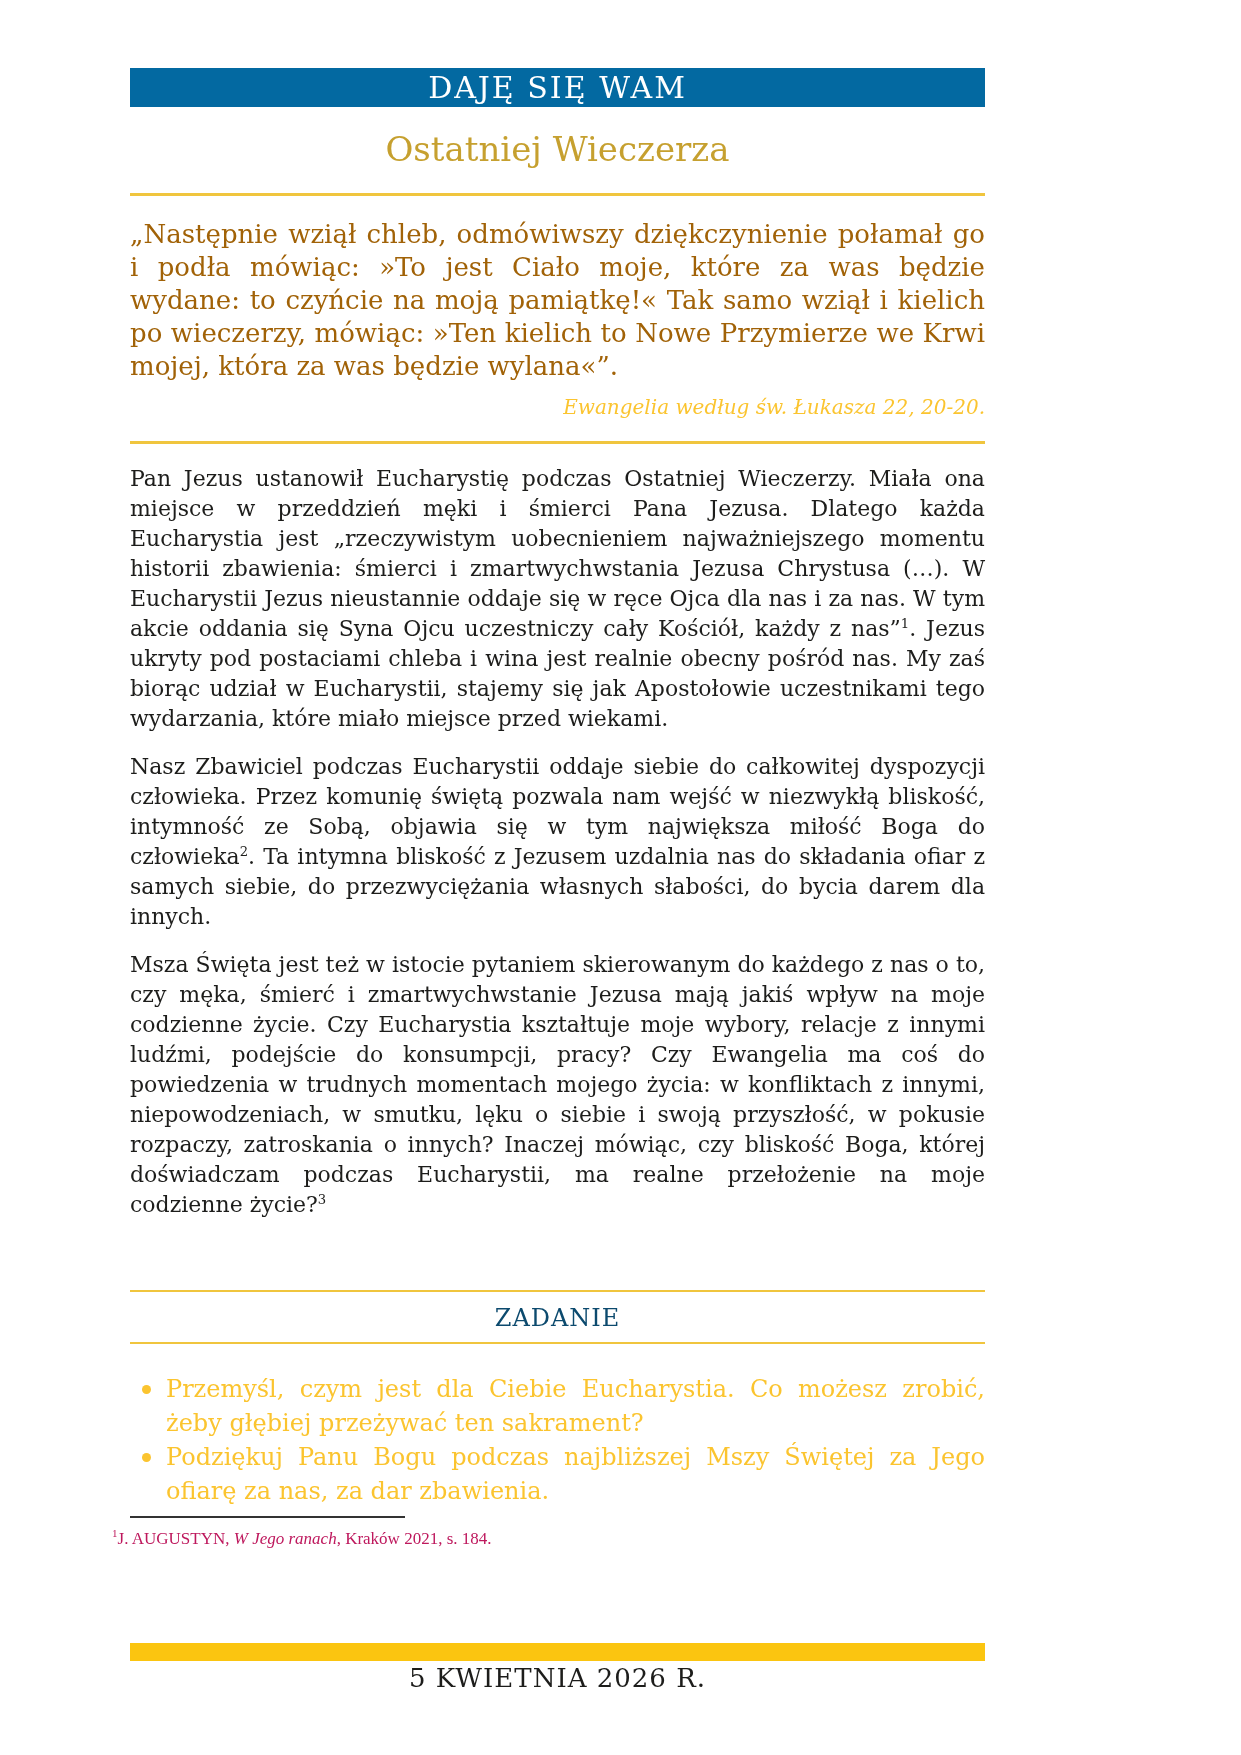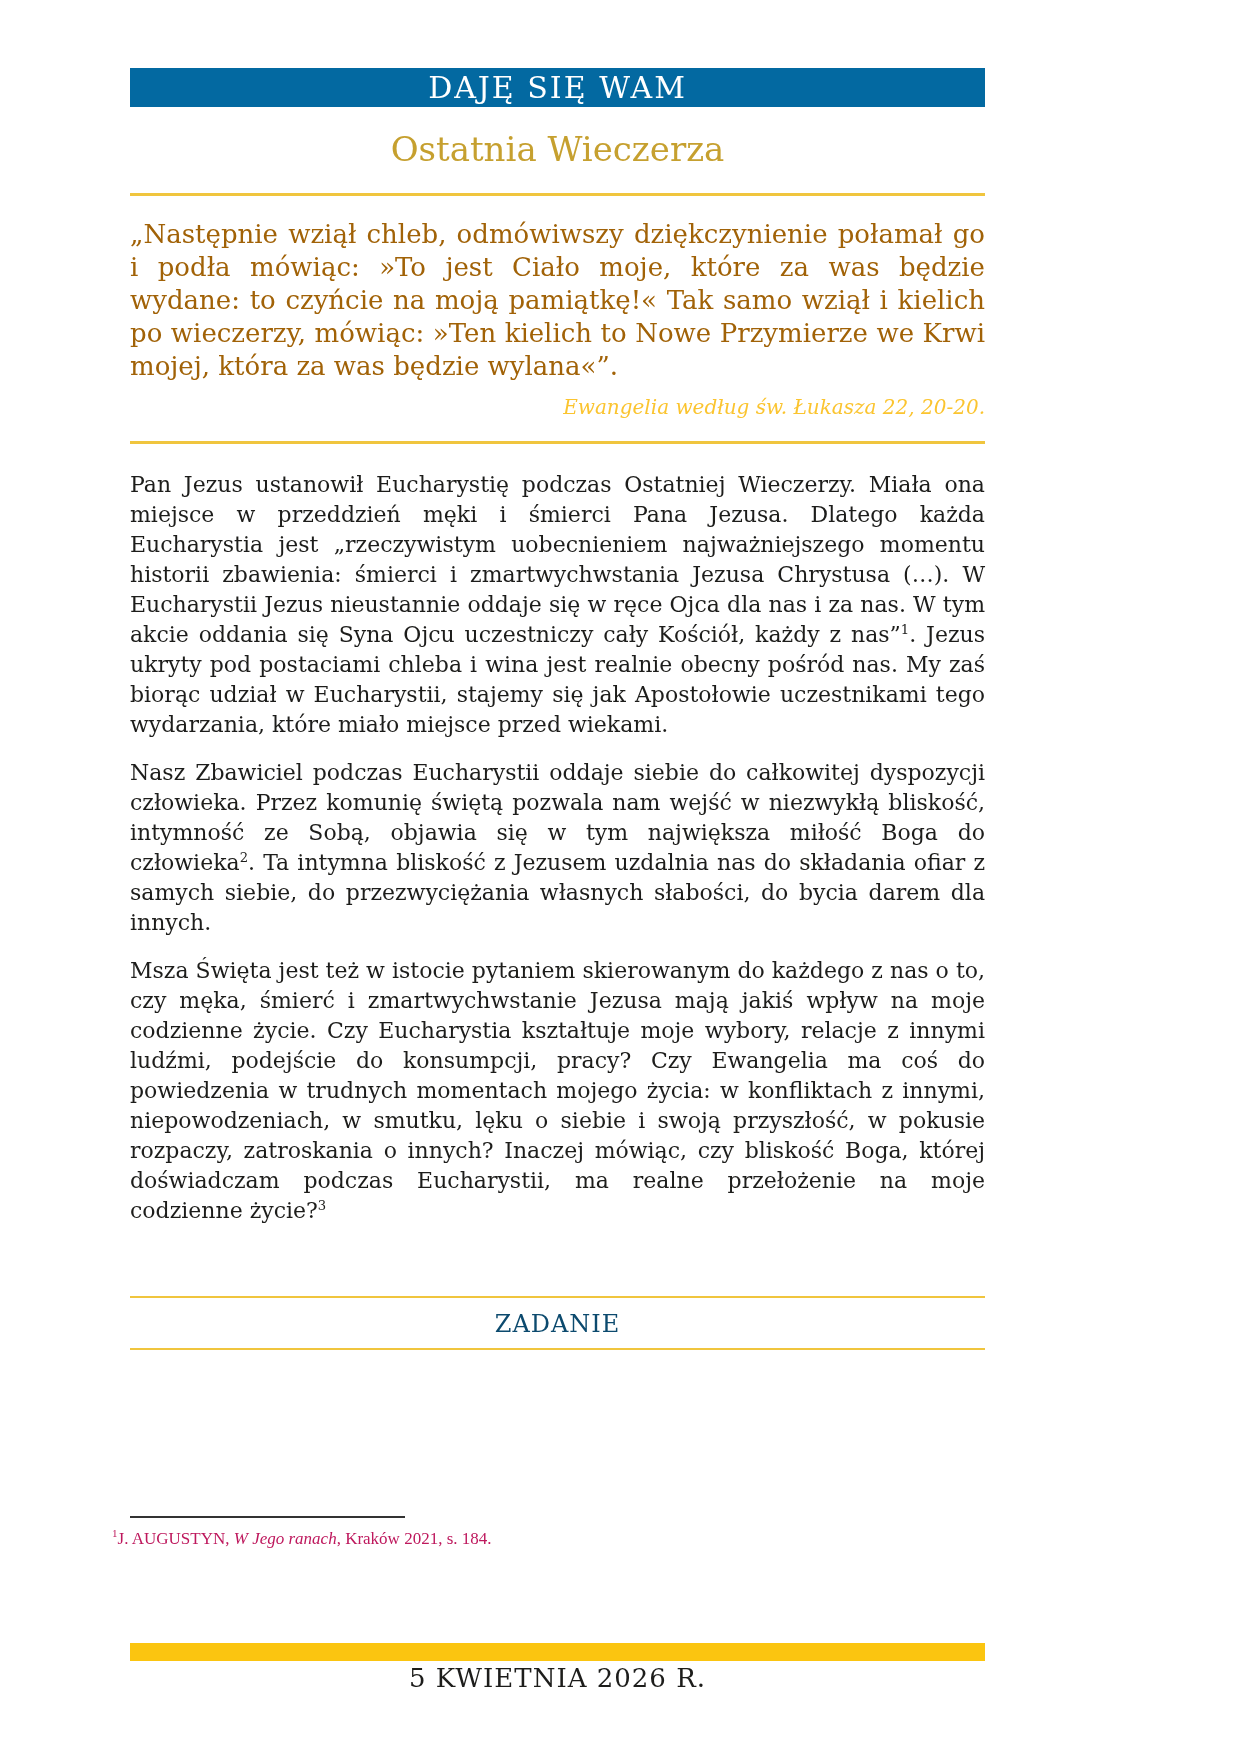--- a/index.html
+++ b/index.html
@@ -71,21 +71,21 @@
   }
   .rule-after-quote { margin-top: 22px; }
 
   
   .body-par {
     color: #1d1d1b;
     font-size: 22px;
     line-height: 30px;
     text-align: justify;
   }
-  .body-par.first { margin-top: 26px; }
+  .body-par.first { margin-top: 20px; }
   .body-par + .body-par { margin-top: 18px; }
   .body-par sup { font-size: 60%; line-height: 0; }
 
   
   .zadanie-rule-top { margin-top: 70px; }
   .zadanie-heading {
     padding: 12px 0 10px 0;
     text-align: center;
     color: #0c4a6e;
     font-size: 24px;
@@ -160,21 +160,21 @@
 </head>
 <body>
 
 <div class="page">
   <div class="content">
 
     <header class="banner">
       <span class="banner-title">DAJĘ SIĘ WAM</span>
     </header>
 
-    <h1 class="page-title">Ostatnia Wieczerza</h1>
+    <h1 class="page-title">Ostatniej Wieczerza</h1>
 
     <hr class="rule">
 
     <p class="quote">„Następnie wziął chleb, odmówiwszy dziękczynienie połamał go i podła mówiąc: »To jest Ciało moje, które za was będzie wydane: to czyńcie na moją pamiątkę!« Tak samo wziął i kielich po wieczerzy, mówiąc: »Ten kielich to Nowe Przymierze we Krwi mojej, która za was będzie wylana«”.</p>
 
     <p class="quote-attribution">Ewangelia według św. Łukasza 22, 20-20.</p>
 
     <hr class="rule rule-after-quote">
 
     <p class="body-par first"><span>Pan Jezus ustanowił Eucharystię podczas Ostatniej Wieczerzy. Miała ona miejsce w przeddzień męki i śmierci Pana Jezusa. Dlatego każda Eucharystia jest „rzeczywistym uobecnieniem najważniejszego momentu historii zbawienia: śmierci i zmartwychwstania Jezusa Chrystusa (…). W Eucharystii Jezus nieustannie oddaje się w ręce Ojca dla nas i za nas. W tym akcie oddania się Syna Ojcu uczestniczy cały Kościół, każdy z nas”</span><sup>1</sup><span>. Jezus ukryty pod postaciami chleba i wina jest realnie obecny pośród nas. My zaś biorąc udział w Eucharystii, stajemy się jak Apostołowie uczestnikami tego wydarzania, które miało miejsce przed wiekami.</span></p>
@@ -182,20 +182,24 @@
     <p class="body-par"><span>Nasz Zbawiciel podczas Eucharystii oddaje siebie do całkowitej dyspozycji człowieka. Przez komunię świętą pozwala nam wejść w niezwykłą bliskość, intymność ze Sobą, objawia się w tym największa miłość Boga do człowieka</span><sup>2</sup><span>. Ta intymna bliskość z Jezusem uzdalnia nas do składania ofiar z samych siebie, do przezwyciężania własnych słabości, do bycia darem dla innych.</span></p>
 
     <p class="body-par"><span>Msza Święta jest też w istocie pytaniem skierowanym do każdego z nas o to, czy męka, śmierć i zmartwychwstanie Jezusa mają jakiś wpływ na moje codzienne życie. Czy Eucharystia kształtuje moje wybory, relacje z innymi ludźmi, podejście do konsumpcji, pracy? Czy Ewangelia ma coś do powiedzenia w trudnych momentach mojego życia: w konfliktach z innymi, niepowodzeniach, w smutku, lęku o siebie i swoją przyszłość, w pokusie rozpaczy, zatroskania o innych? Inaczej mówiąc, czy bliskość Boga, której doświadczam podczas Eucharystii, ma realne przełożenie na moje codzienne życie?</span><sup>3</sup><span></span></p>
 
     <hr class="rule-thin zadanie-rule-top">
 
     <h2 class="zadanie-heading">ZADANIE</h2>
 
     <hr class="rule-thin">
 
+    <ul class="bullet-list">
+      <li class="bullet-item"><span>Przemyśl, czym jest dla Ciebie Eucharystia. Co możesz zrobić, żeby głębiej przeżywać ten sakrament?</span></li>
+      <li class="bullet-item"><span>Podziękuj Panu Bogu podczas najbliższej Mszy Świętej za Jego ofiarę za nas, za dar zbawienia.</span></li>
+    </ul>
 
   </div>
 
   <hr class="footnote-sep">
 
   <div class="footnotes">
     <div class="footnote"><sup>1</sup><span>J. AUGUSTYN, </span><i>W Jego ranach</i><span>, Kraków 2021, s. 184.</span></div>
   </div>
 
   <div class="footer-bar"></div>

